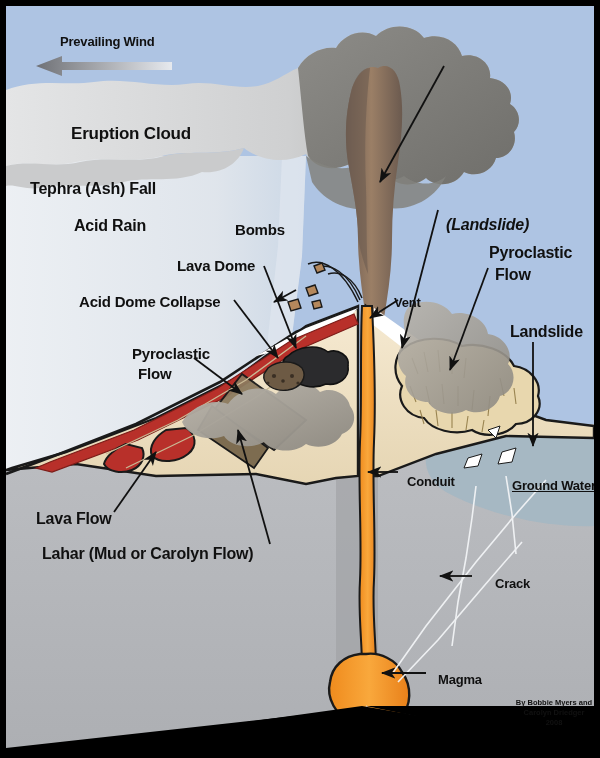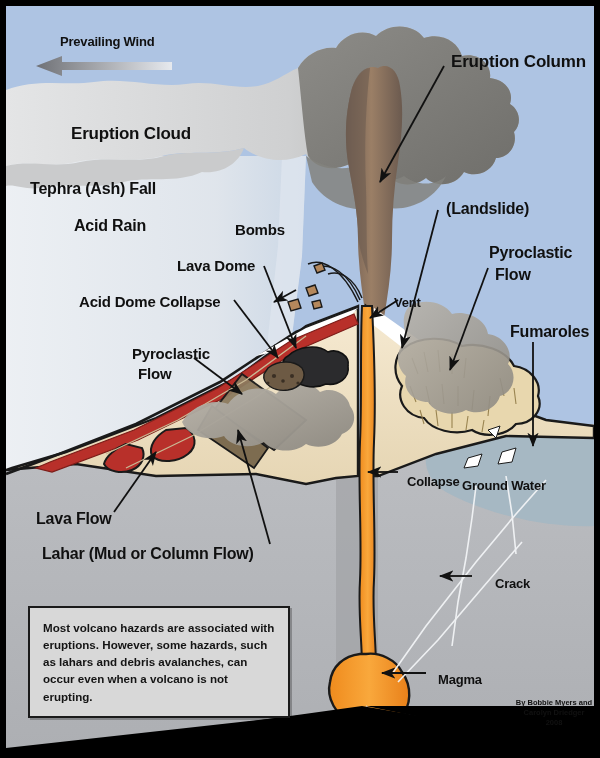--- a/index.html
+++ b/index.html
@@ -280,43 +280,39 @@
 
     <div class="lbl l15" style="left:171px;top:252px;">Lava Dome</div>
 
     <div class="lbl l15" style="left:73px;top:288px;">Acid Dome Collapse</div>
 
     <div class="lbl l15" style="left:126px;top:340px;">Pyroclastic</div>
     <div class="lbl l15" style="left:132px;top:360px;">Flow</div>
 
     <div class="lbl l16" style="left:30px;top:504px;">Lava Flow</div>
 
-    <div class="lbl l16" style="left:36px;top:539px;">Lahar (Mud or Column Flow)</div>
-
-    <div class="lbl l17" style="left:445px;top:46px;">Eruption Column</div>
-
-    <div class="lbl l16" style="left:440px;top:194px;">(Landslide)</div>
+    <div class="lbl l16" style="left:36px;top:539px;">Lahar (Mud or Carolyn Flow)</div>
+
+
+    <div class="lbl l16" style="left:440px;top:210px;font-style:italic;">(Landslide)</div>
 
     <div class="lbl l16" style="left:483px;top:238px;">Pyroclastic</div>
     <div class="lbl l16" style="left:489px;top:260px;">Flow</div>
 
-    <div class="lbl l16" style="left:504px;top:317px;">Fumaroles</div>
+    <div class="lbl l16" style="left:504px;top:317px;">Landslide</div>
 
     <div class="lbl l13" style="left:388px;top:290px;">Vent</div>
 
-    <div class="lbl l13" style="left:401px;top:469px;">Collapse</div>
+    <div class="lbl l13" style="left:401px;top:469px;">Conduit</div>
 
     <div class="lbl l13" style="left:489px;top:571px;">Crack</div>
 
     <div class="lbl l13" style="left:432px;top:667px;">Magma</div>
 
-    <div class="lbl l13" style="left:456px;top:473px;">Ground Water</div>
-
-    <div id="infobox">
-      <p>Most volcano hazards are associated with eruptions.  However, some hazards, such as lahars and debris avalanches, can occur even when a volcano is not erupting.</p>
-    </div>
+    <div class="lbl l13" style="left:506px;top:473px;text-decoration:underline;">Ground Water</div>
+
 
     <div class="credit" style="left:500px;top:692px;width:96px;">By Bobbie Myers and</div>
     <div class="credit" style="left:500px;top:702px;width:96px;">Carolyn Driedger</div>
     <div class="credit" style="left:500px;top:712px;width:96px;">2008</div>
 
   </div>
 </div>
 
 </body></html>

